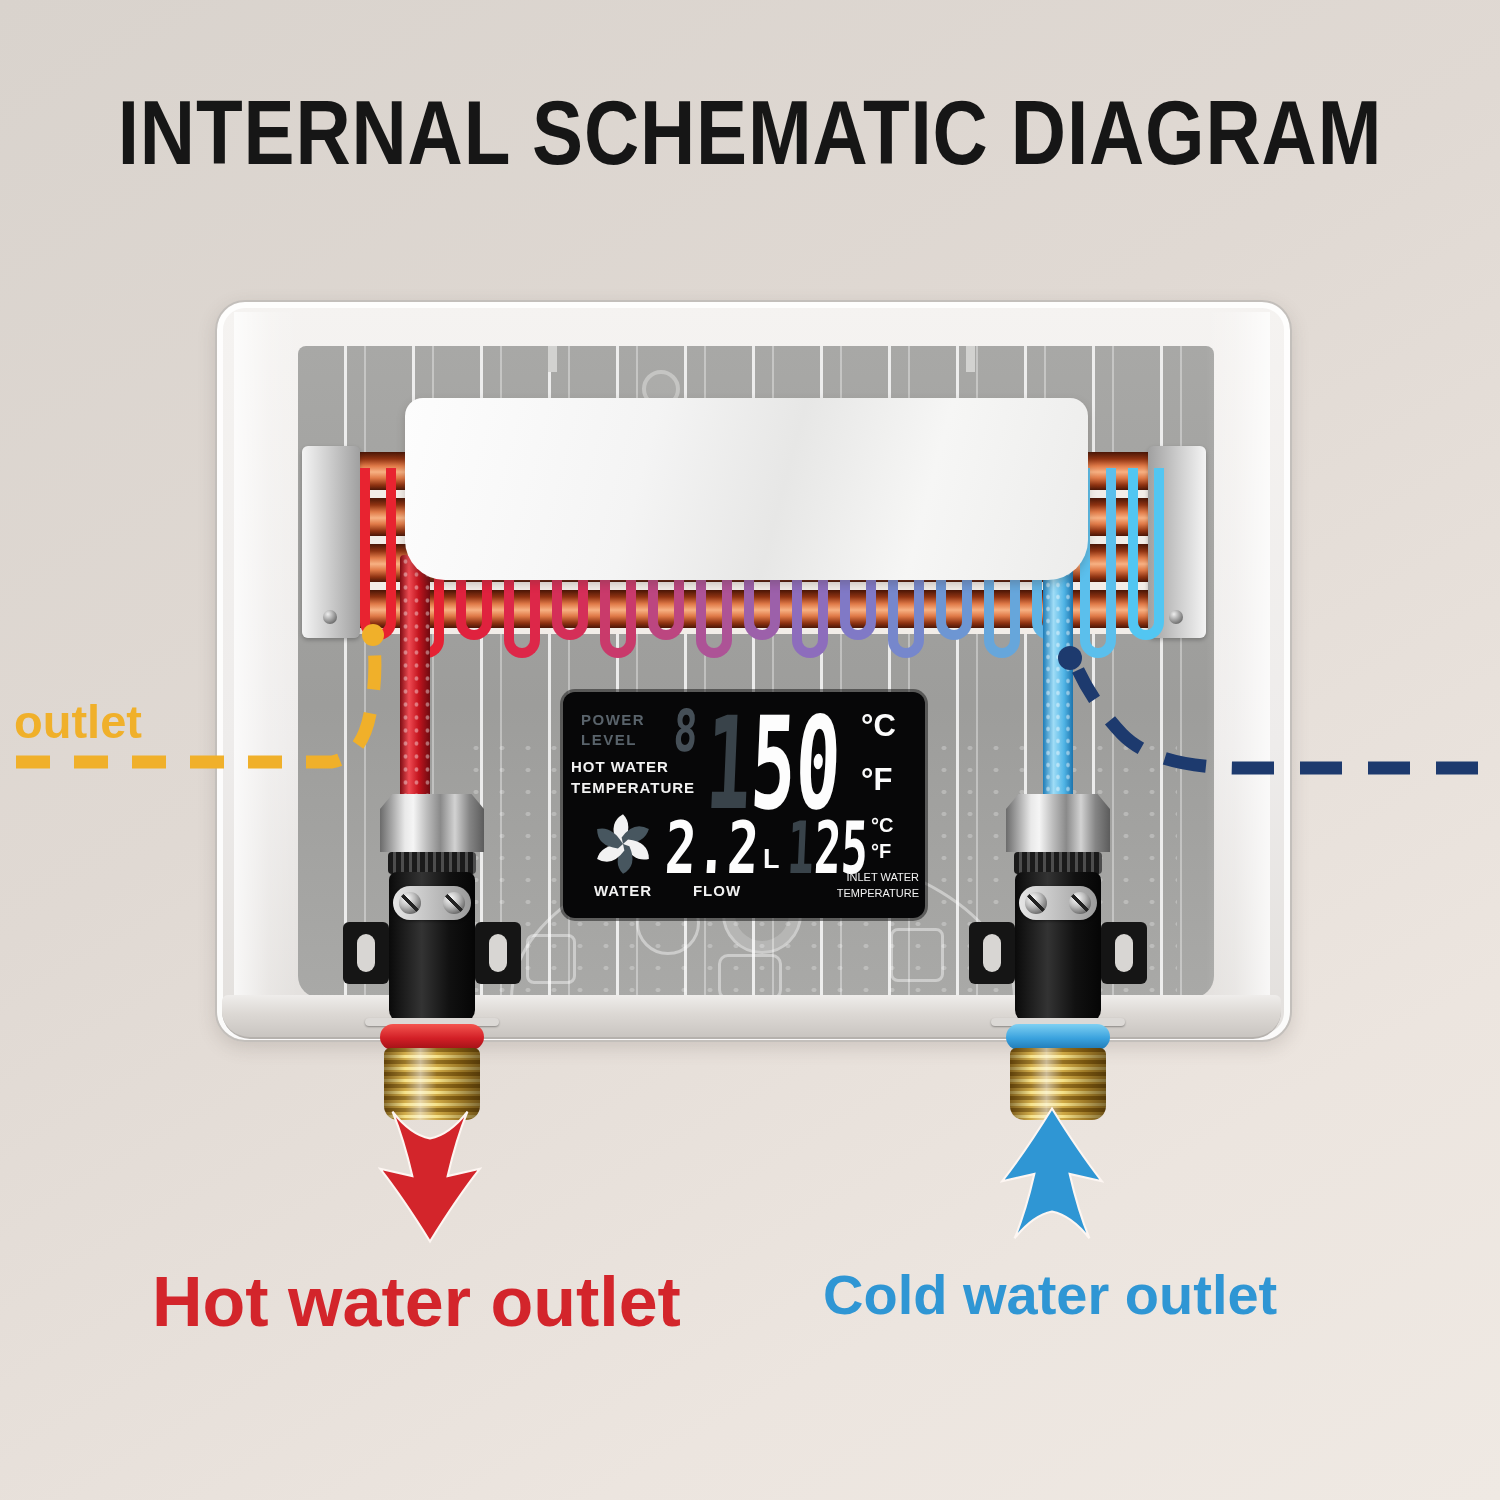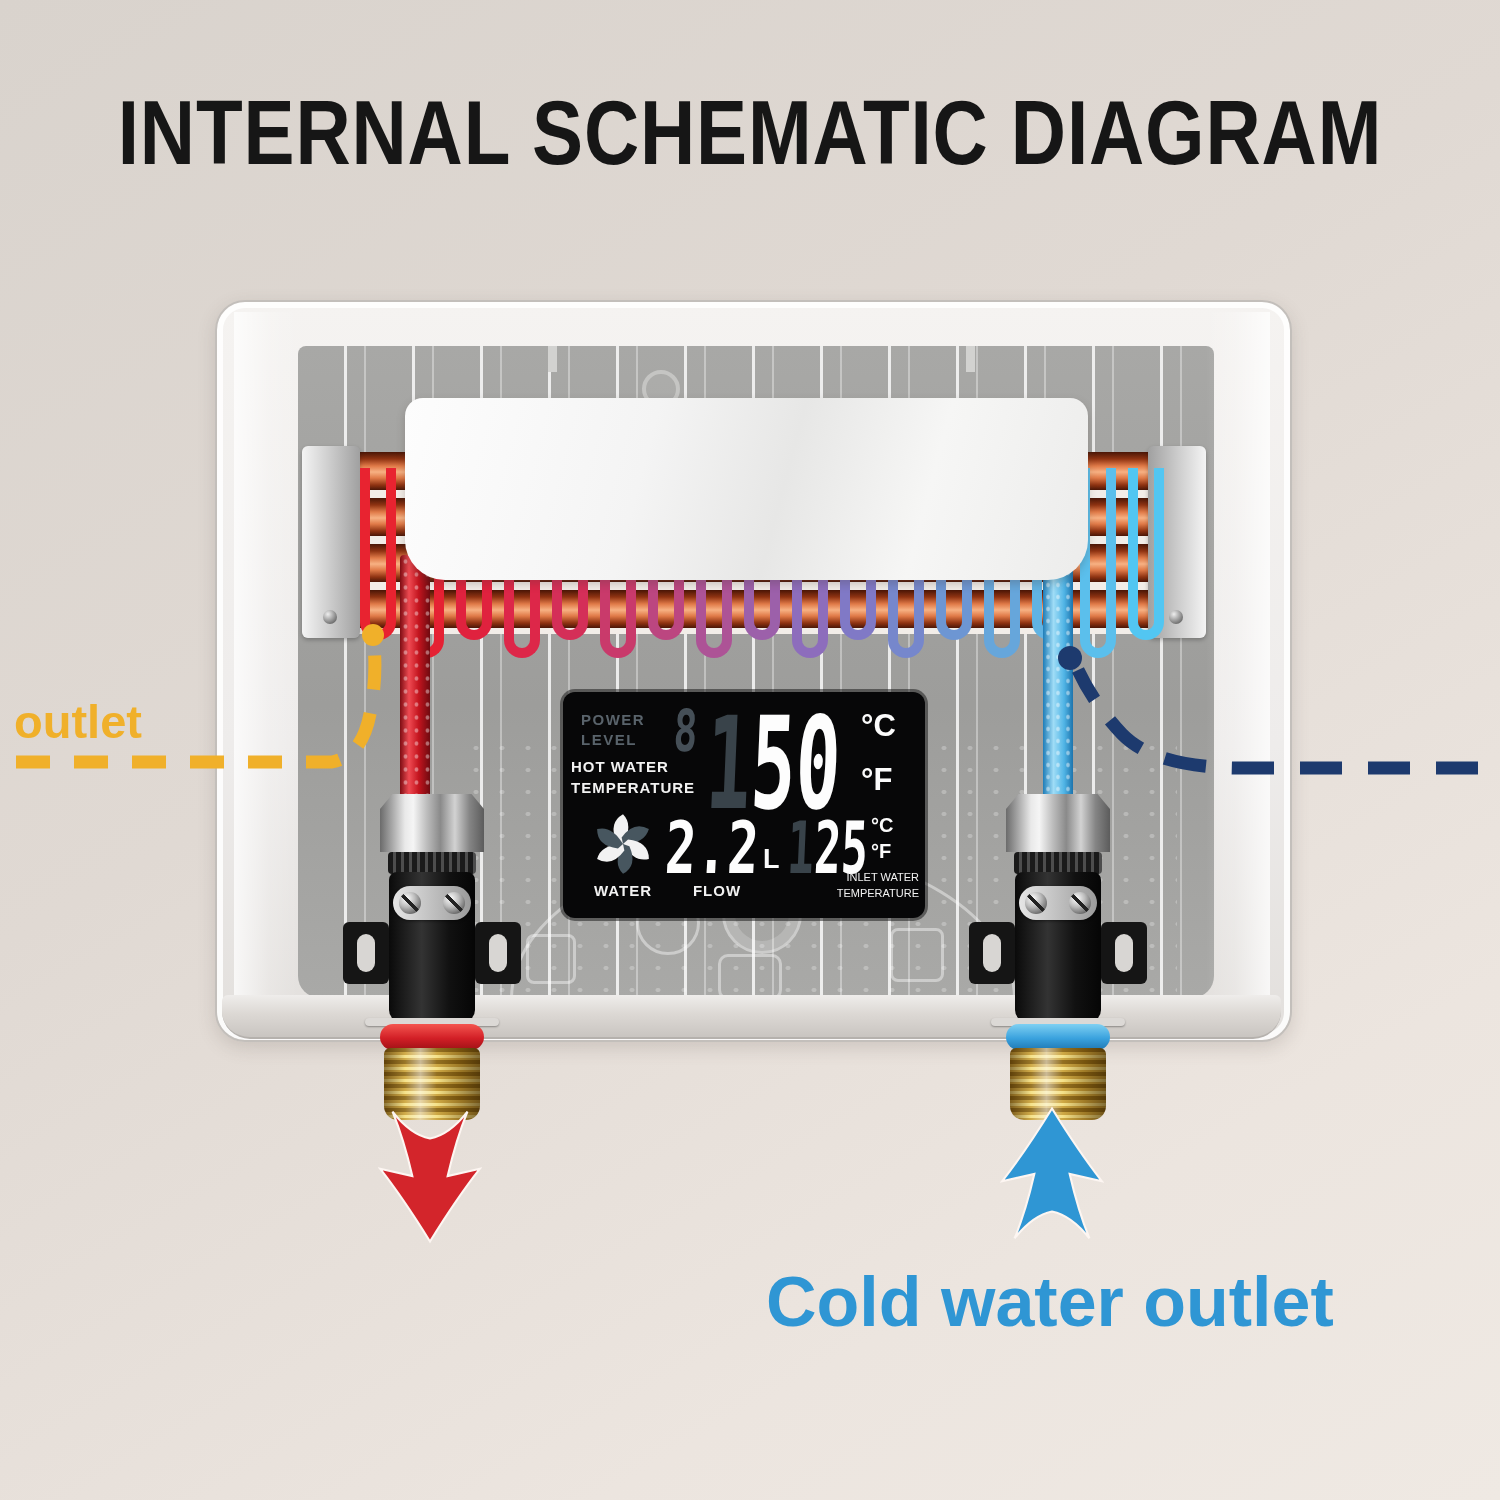--- a/index.html
+++ b/index.html
@@ -126,21 +126,21 @@
   .v-brass{position:absolute;left:37px;top:260px;width:96px;height:72px;border-radius:6px 6px 14px 14px;
          background:
            linear-gradient(90deg,rgba(60,35,0,.55) 0%,rgba(255,240,170,.12) 22%,rgba(255,255,255,.55) 38%,rgba(255,240,170,.08) 55%,rgba(80,50,0,.35) 78%,rgba(50,30,0,.6) 100%),
            repeating-linear-gradient(180deg,#8a6516 0 4px,#caa23c 4px 7px,#f4e086 7px 10px,#caa23c 10px 12px);}
   
   .anno-svg{position:absolute;left:0;top:0;width:1500px;height:1500px;z-index:8;pointer-events:none;}
   .lbl{position:absolute;font-weight:bold;white-space:nowrap;z-index:9;}
   .lbl.circuit{left:14px;top:694px;font-size:47px;}
   .lbl.waterway{left:1284px;top:706px;font-size:47px;}
   .lbl.hot{left:152px;top:1262px;font-size:70px;}
-  .lbl.cold{left:766px;top:1262px;font-size:70px;}
+  .lbl.cold{left:823px;top:1262px;font-size:56px;}
   .arrow{position:absolute;z-index:8;}
   .arrow.hot{left:378px;top:1108px;}
   .arrow.cold{left:1000px;top:1106px;}
 </style>
 </head>
 <body>
 
 <div class="stage">
 
   <div class="title">INTERNAL SCHEMATIC DIAGRAM</div>
@@ -273,15 +273,16 @@
 
   <div class="lbl circuit" style="color: rgb(240, 176, 42);">outlet</div>
 
   <svg class="arrow hot" width="104" height="136" viewBox="0 0 100 130">
     <path fill="#d3252b" stroke="#fdf6f2" stroke-width="2" d="M50,128 Q24,86 2,58 L33,65 Q25,30 14,3 Q31,25 50,29 Q69,25 86,3 Q75,30 67,65 L98,58 Q76,86 50,128 Z" style="fill: rgb(211, 37, 43);"></path>
   </svg>
   <svg class="arrow cold" width="104" height="136" viewBox="0 0 100 130">
     <path fill="#2f96d4" stroke="#fdf6f2" stroke-width="2" d="M50,2 Q24,44 2,72 L33,65 Q25,100 14,127 Q31,105 50,101 Q69,105 86,127 Q75,100 67,65 L98,72 Q76,44 50,2 Z" style="fill: rgb(47, 150, 212);"></path>
   </svg>
 
+  <div class="lbl hot" style="color: rgb(211, 37, 43);">Hot water outlet</div>
   <div class="lbl cold" style="color: rgb(47, 150, 212);">Cold water outlet</div>
 
 </div>
 
 </body></html>

